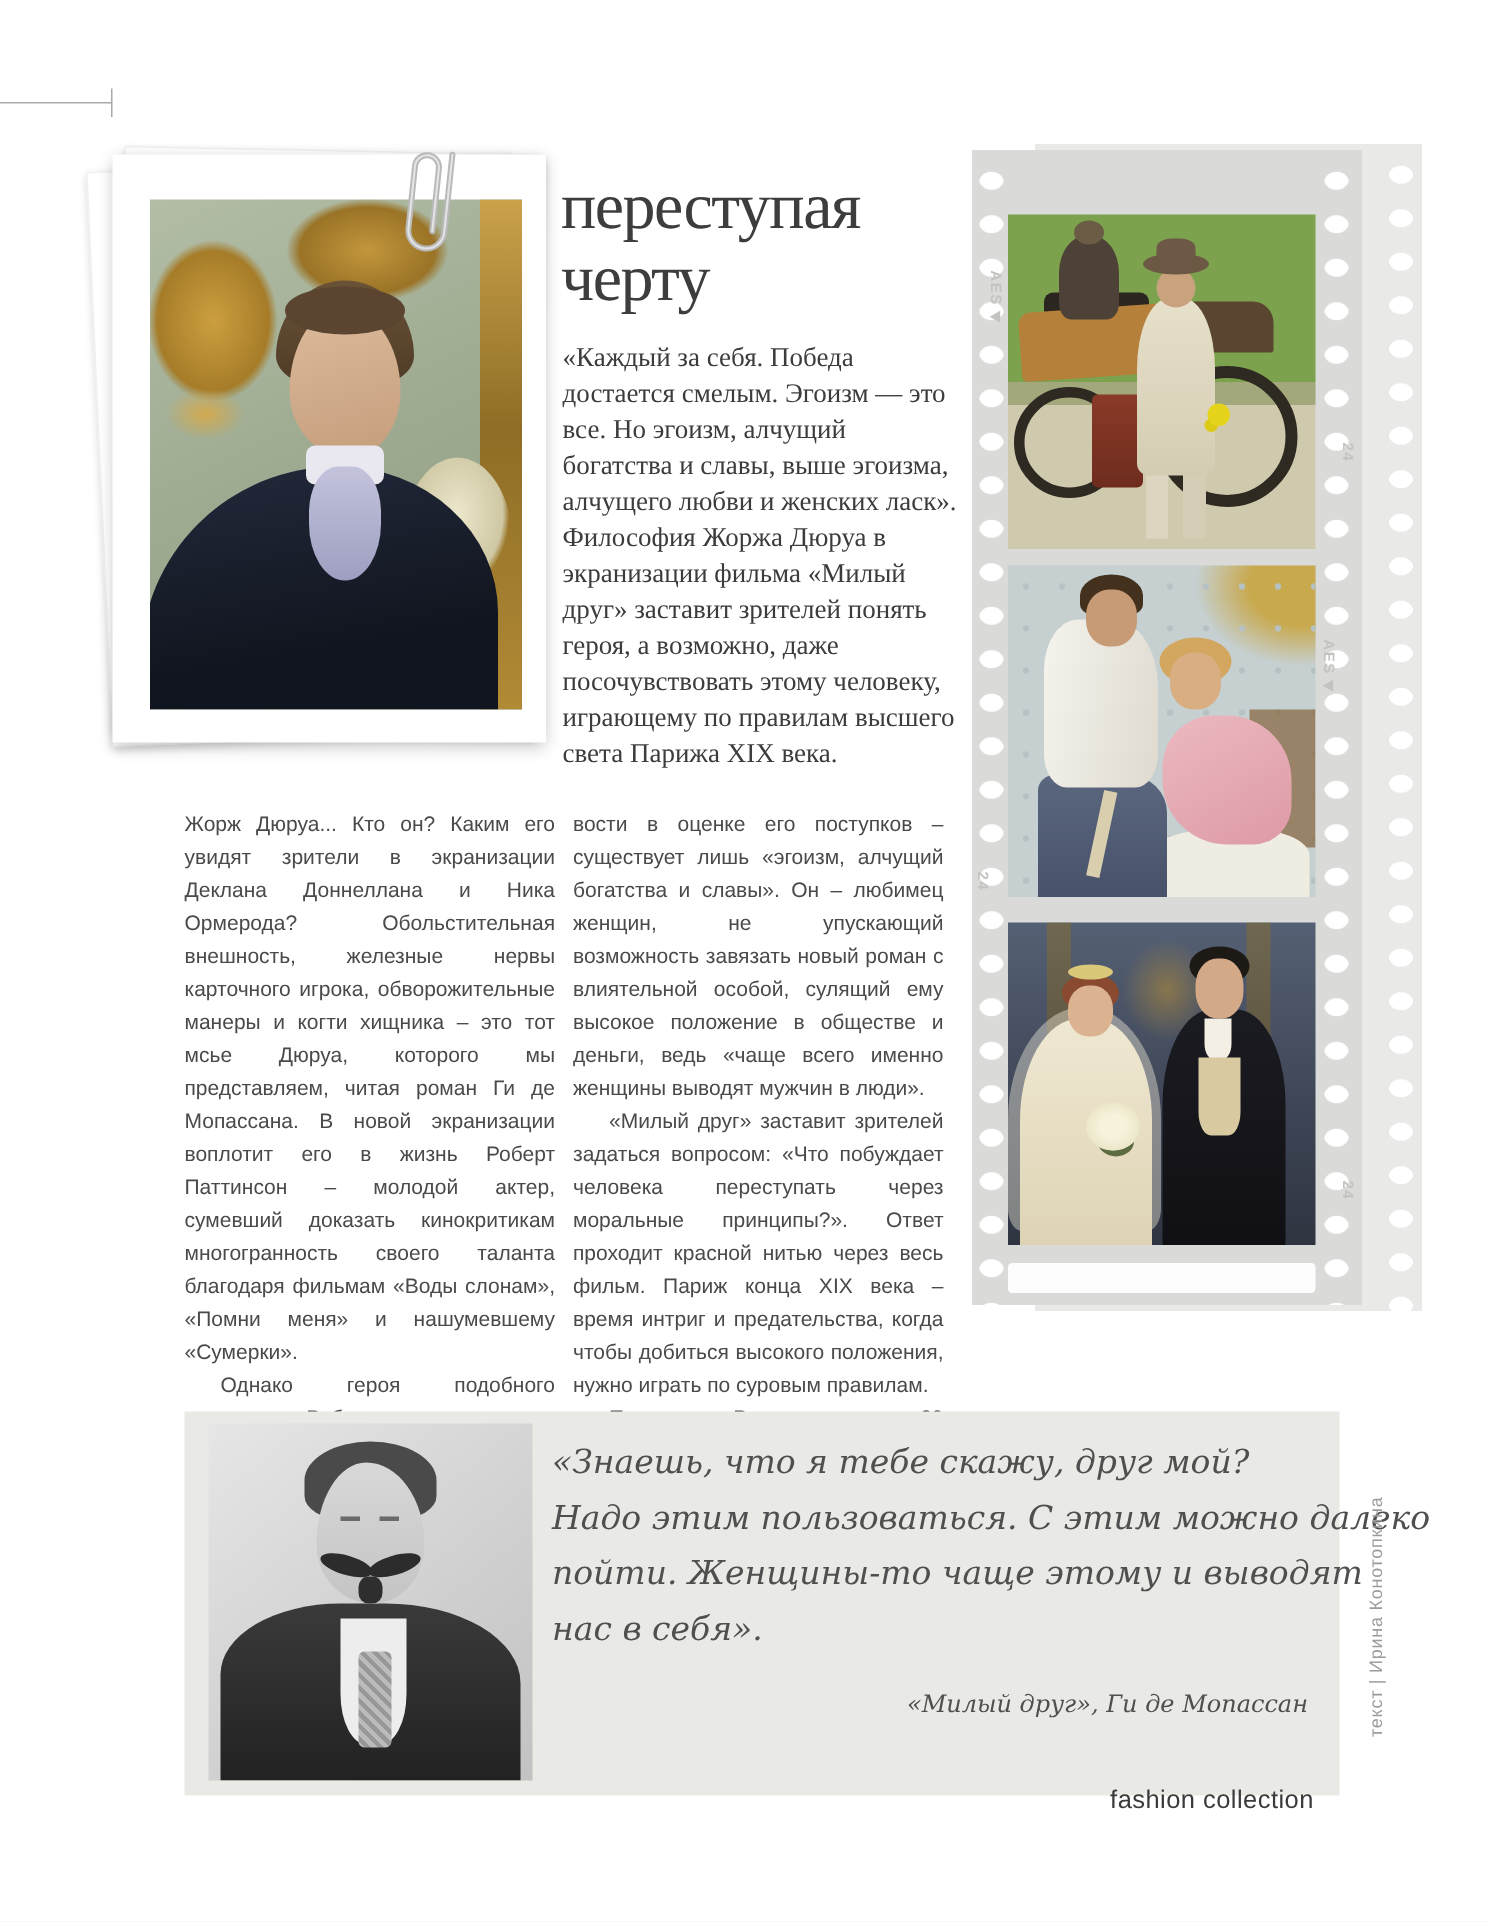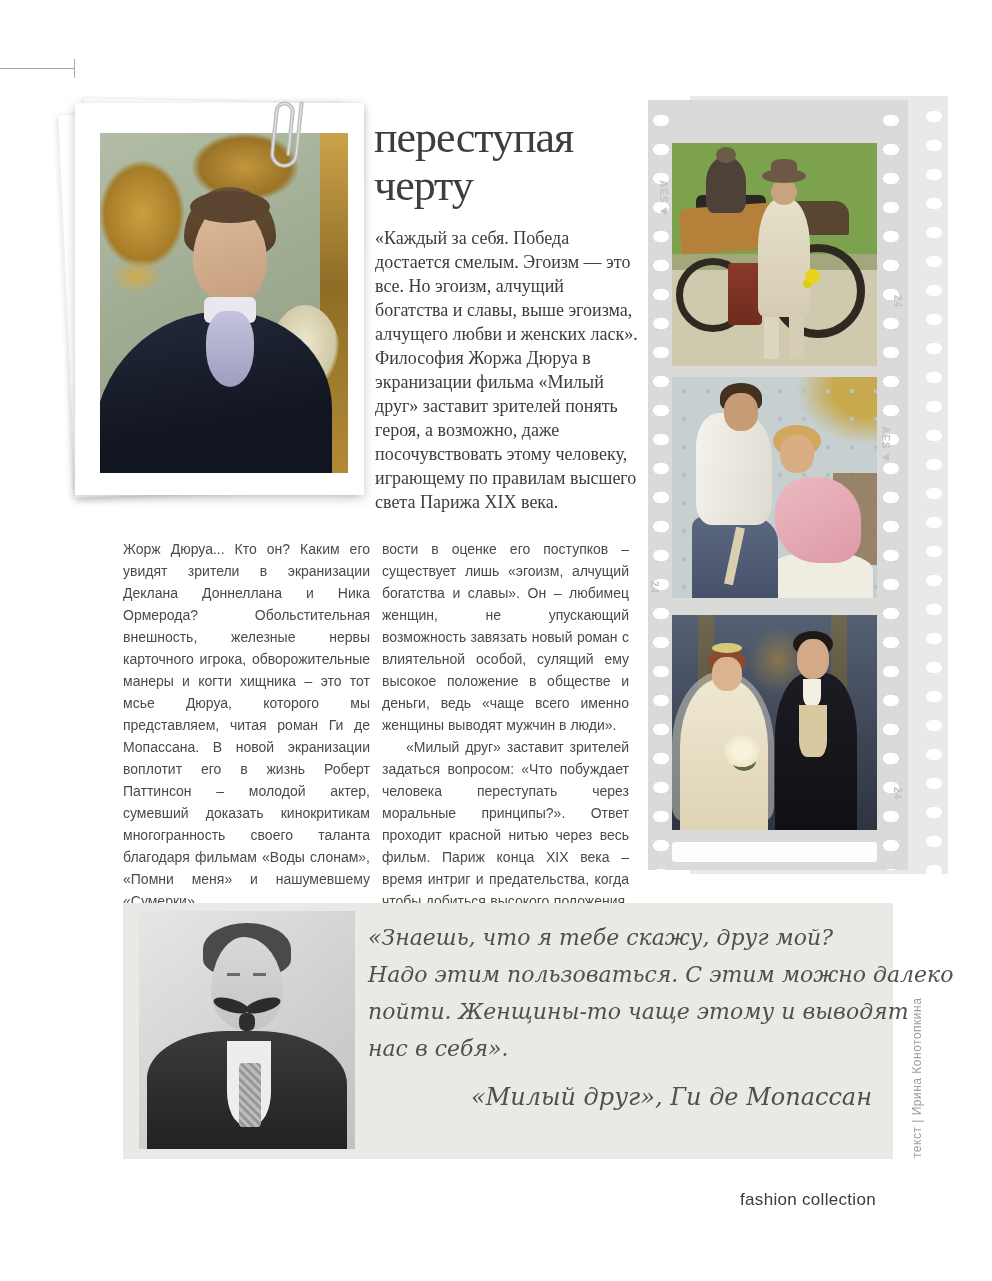--- a/index.html
+++ b/index.html
@@ -125,39 +125,39 @@
   .b-bhead{left:40px;top:42px;width:30px;height:34px;background:#dbb391;border-radius:45%;}
   .b-bouquet{left:52px;top:120px;width:36px;height:32px;border-radius:50%;
      background:radial-gradient(#f6f2db 35%,#e3ddb8);box-shadow:2px 10px 0 -6px #5d6b42;}
   .g-groom{right:20px;top:58px;width:82px;height:157px;background:linear-gradient(#1b1b22,#101014);border-radius:40% 40% 0 0;}
   .g-hair{right:44px;top:16px;width:40px;height:26px;background:#1d1a16;border-radius:50%;}
   .g-ghead{right:48px;top:24px;width:32px;height:40px;background:#d4a987;border-radius:45%;}
   .g-shirt{right:56px;top:64px;width:18px;height:28px;background:#f3efe4;border-radius:0 0 40% 40%;}
   .g-vest{right:50px;top:90px;width:28px;height:52px;background:#d8c9a0;border-radius:0 0 30% 30%;}
 
   
-  .quote-box{position:absolute;left:123px;top:903px;width:770px;height:256px;background:#e9e9e6;}
+  .quote-box{position:absolute;left:123px;top:941px;width:770px;height:256px;background:#e9e9e6;}
   .maup{left:16px;top:8px;width:216px;height:238px;
      background:linear-gradient(140deg,#e6e6e6,#cfcfcf 60%,#c2c2c2);}
   .mp-suit{left:8px;bottom:0;width:200px;height:118px;background:linear-gradient(#3a3a3a,#222);border-radius:40% 45% 0 0;}
   .mp-shirt{left:88px;bottom:24px;width:44px;height:84px;background:#ededed;border-radius:0 0 40% 40%;}
   .mp-tie{left:100px;bottom:22px;width:22px;height:64px;border-radius:4px;
      background:repeating-linear-gradient(45deg,#bbb 0 3px,#979797 3px 6px);}
   .mp-hair{left:64px;top:12px;width:88px;height:52px;background:#4a4a4a;border-radius:50% 50% 30% 30%;}
   .mp-head{left:72px;top:26px;width:72px;height:94px;border-radius:46% 54% 48% 52%/58% 58% 42% 42%;
      background:linear-gradient(#d8d8d8,#c4c4c4);}
   .mp-browl{left:88px;top:62px;width:13px;height:3px;background:#6a6a6a;}
   .mp-browr{left:114px;top:62px;width:13px;height:3px;background:#6a6a6a;}
   .mp-mul{left:74px;top:88px;width:36px;height:13px;background:#2c2c2c;border-radius:50%;transform:rotate(16deg);}
   .mp-mur{left:106px;top:88px;width:36px;height:13px;background:#2c2c2c;border-radius:50%;transform:rotate(-16deg);}
   .mp-goatee{left:100px;top:102px;width:16px;height:18px;background:#2e2e2e;border-radius:40%;}
   .script{position:absolute;left:245px;top:16px;width:510px;
      font:italic 22px/37px "DejaVu Serif",serif;color:#4f4f4f;}
   .sline{white-space:nowrap;}
-  .attr{text-align:right;margin-top:12px;padding-right:6px;font-size:24px;}
+  .attr{text-align:right;margin-top:12px;padding-right:6px;font-size:16px;}
 
   
   .byline{position:absolute;left:910px;top:990px;height:168px;writing-mode:vertical-rl;
      transform:rotate(180deg);font:12px "Liberation Sans",sans-serif;color:#9c9c9c;letter-spacing:.5px;}
   .brand{position:absolute;left:733px;top:1190px;width:150px;text-align:center;
      font:17px "Liberation Sans",sans-serif;color:#3b3b3b;letter-spacing:.3px;}
 </style>
 </head>
 <body>
 

